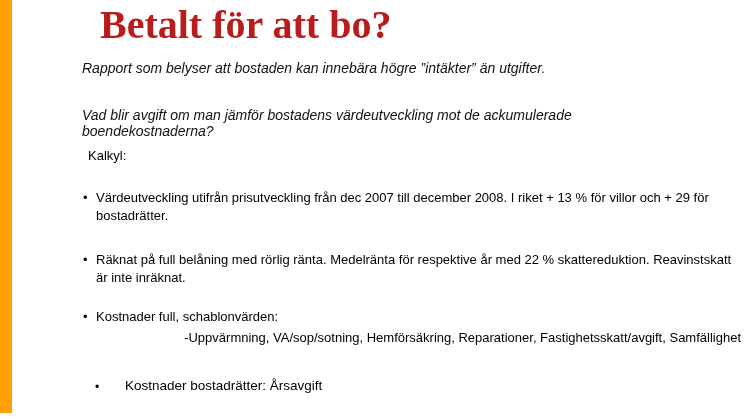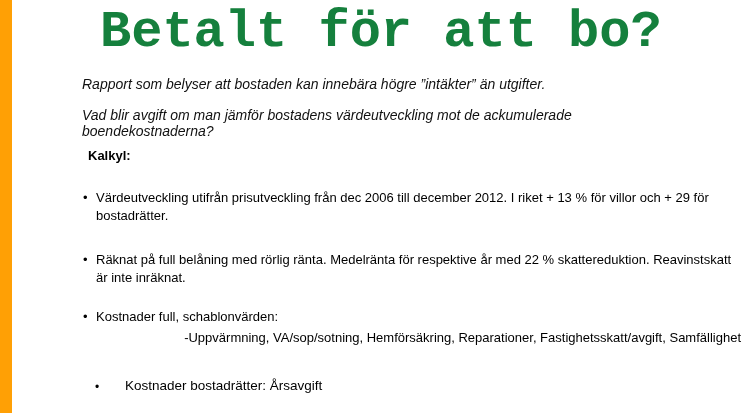--- a/index.html
+++ b/index.html
@@ -20,42 +20,42 @@
     left: 0;
     top: 0;
     width: 12px;
     height: 413px;
     background: #FFA005;
   }
   .slide-title {
     position: absolute;
     left: 100px;
     top: -25px;
-    font-family: Liberation Mono, monospace;
-    font-size: 52px;
+    font-family: Liberation Serif, serif;
+    font-size: 40px;
     line-height: 46px;
     white-space: nowrap;
-    color: #15803d;
+    color: #b91c1c;
   }
   .intro-line {
     position: absolute;
     left: 82px;
     font-style: italic;
     font-size: 14px;
     line-height: 16px;
     color: #111;
   }
-  .intro-1 { top: 44px;  width: 600px; margin-top: 32px; }
+  .intro-1 { top: 28px;  width: 600px; margin-top: 32px; }
   .intro-2 { top: 93px;  width: 575px; }
   .section-heading {
     position: absolute;
     left: 88px;
     top: 148px;
     font-size: 13px;
-    font-weight: bold;
+    font-weight: normal;
   }
   .bullet-item {
     position: absolute;
     left: 96px;
     width: 648px;
     font-size: 13px;
     line-height: 17.5px;
   }
   .bullet-item::before {
     content: "\2022";
@@ -98,21 +98,21 @@
 <div class="accent-bar" style="background: rgb(255, 160, 5);"></div>
 
 <h1 class="slide-title">Betalt för att bo?</h1>
 
 <p class="intro-line intro-1">Rapport som belyser att bostaden kan innebära högre ”intäkter” än utgifter.</p>
 
 <p class="intro-line intro-2">Vad blir avgift om man jämför bostadens värdeutveckling mot de ackumulerade boendekostnaderna?</p>
 
 <div class="section-heading">Kalkyl:</div>
 
-<div class="bullet-item bullet-1">Värdeutveckling utifrån prisutveckling från dec 2006 till december 2012. I riket + 13 % för villor och + 29 för bostadrätter.</div>
+<div class="bullet-item bullet-1">Värdeutveckling utifrån prisutveckling från dec 2007 till december 2008. I riket + 13 % för villor och + 29 för bostadrätter.</div>
 
 <div class="bullet-item bullet-2">Räknat på full belåning med rörlig ränta. Medelränta för respektive år med 22 % skattereduktion. Reavinstskatt är inte inräknat.</div>
 
 <div class="bullet-item bullet-3">Kostnader full, schablonvärden:</div>
 
 <div class="dash-line">-Uppvärmning, VA/sop/sotning, Hemförsäkring, Reparationer, Fastighetsskatt/avgift, Samfällighet</div>
 
 <div class="last-bullet">Kostnader bostadrätter: Årsavgift</div>
 
 </body></html>

